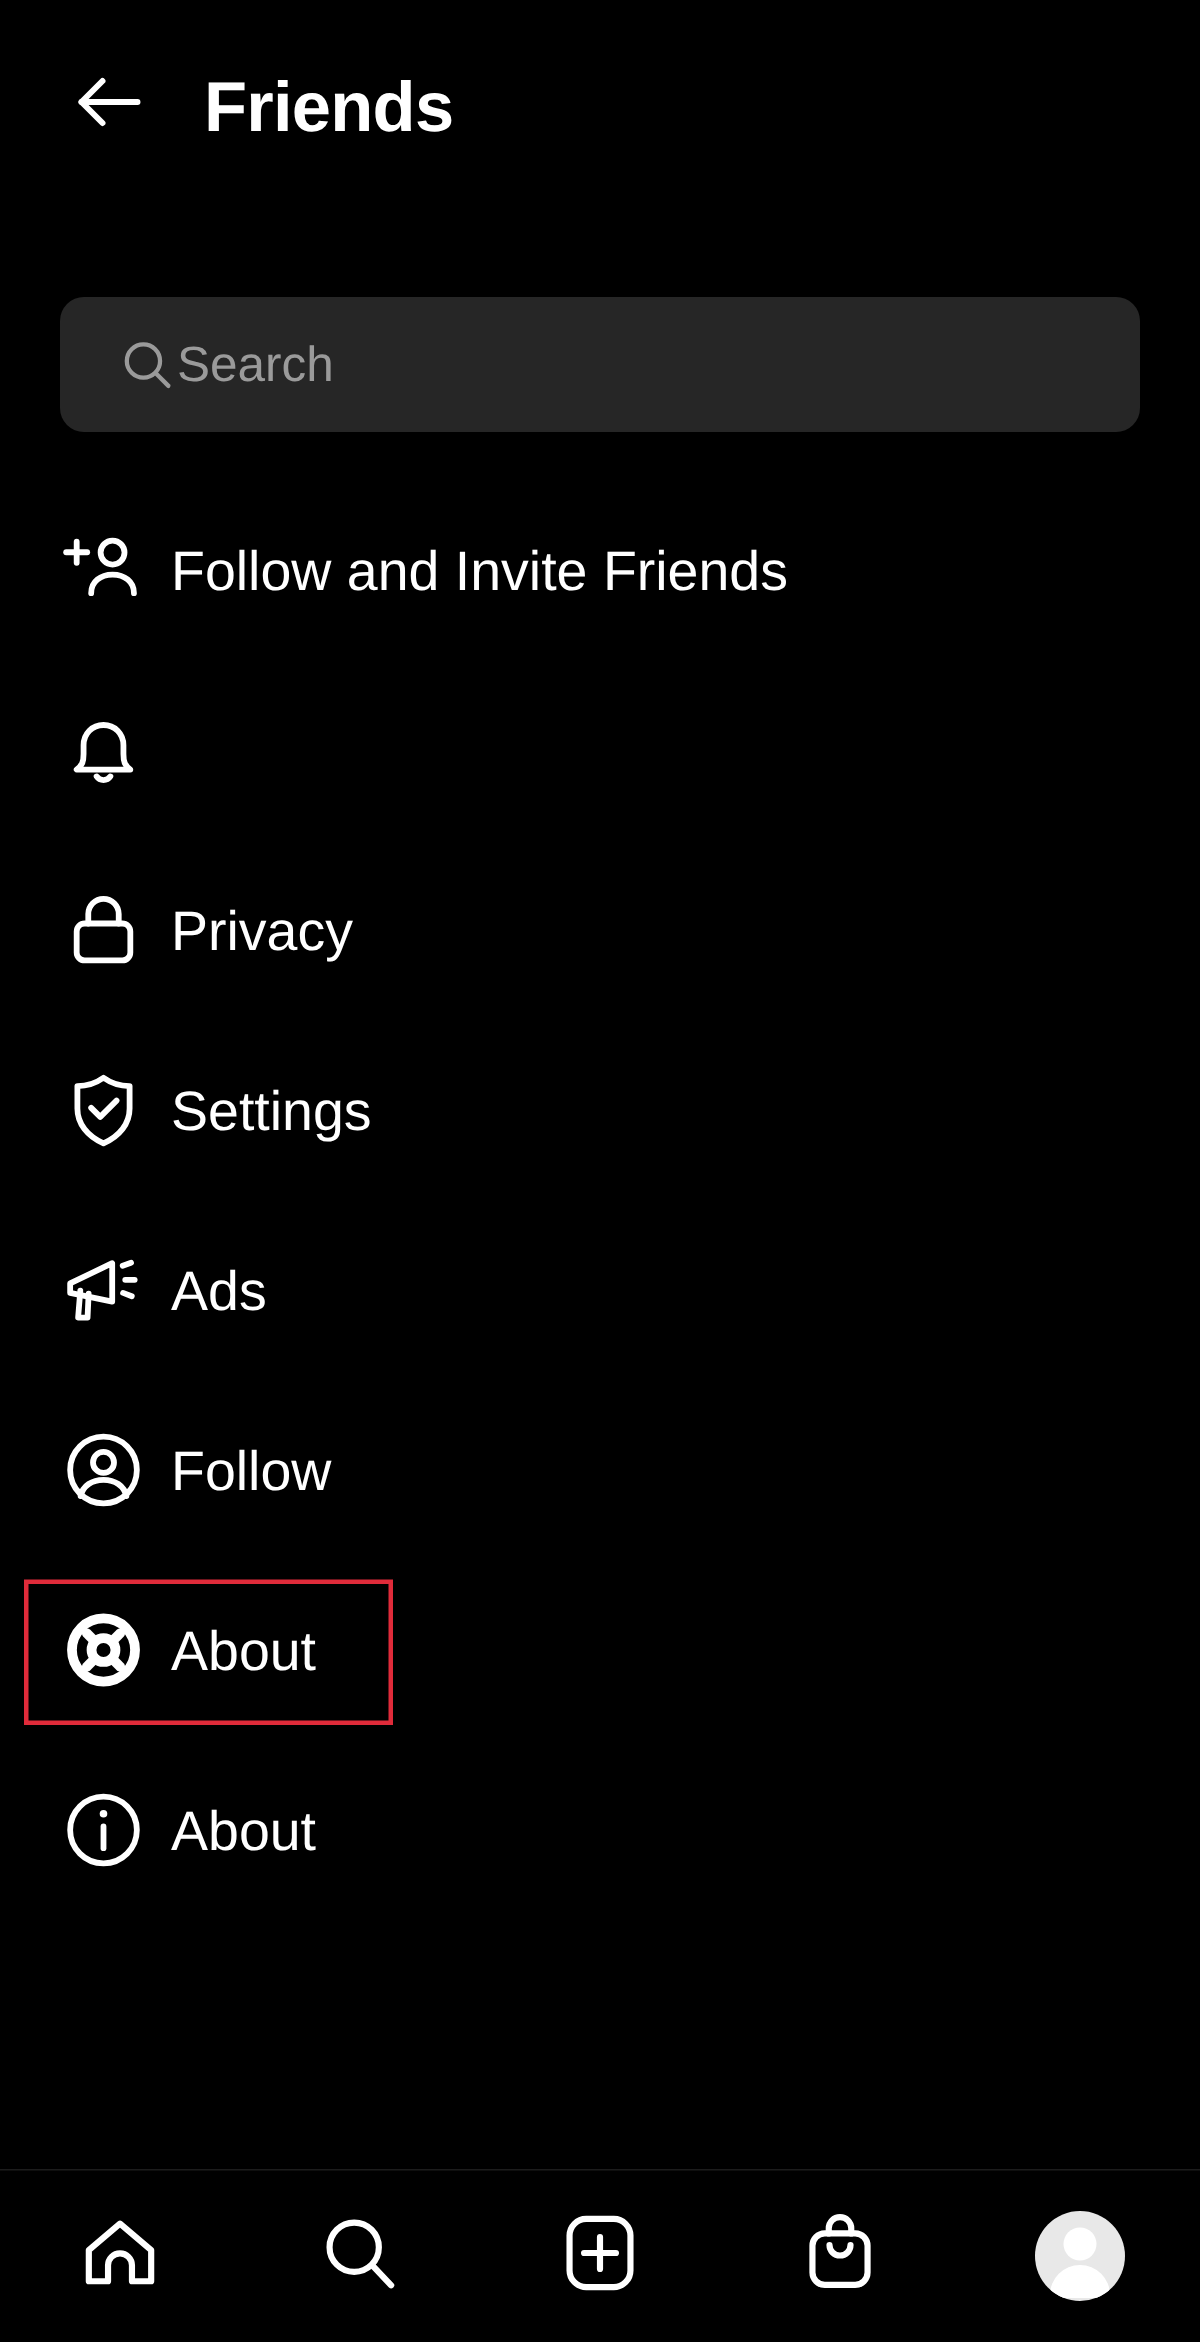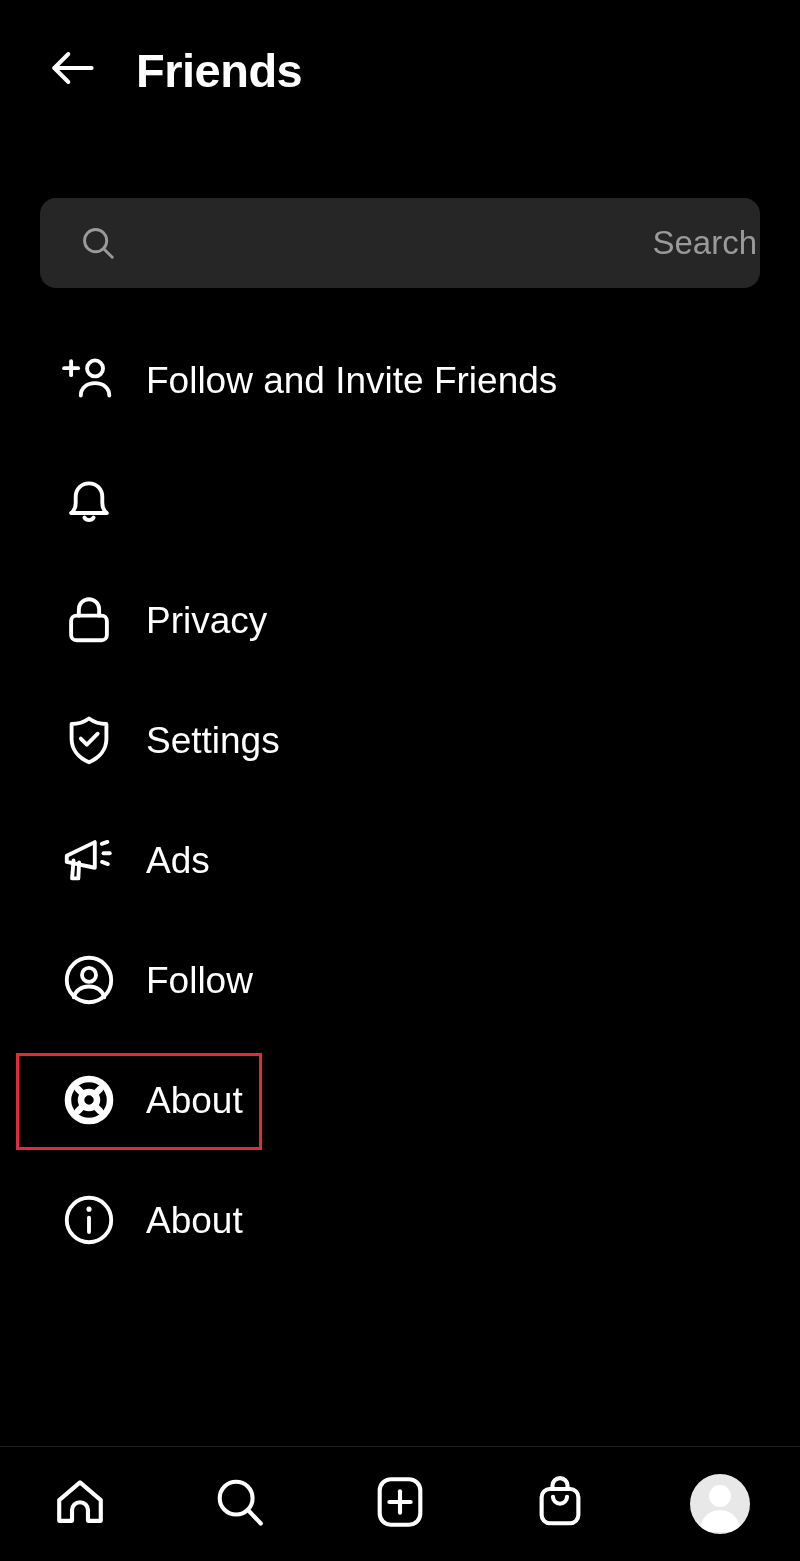--- a/index.html
+++ b/index.html
@@ -64,41 +64,38 @@
     justify-content: center;
   }
   #search-input {
     flex: 1;
     background: transparent;
     border: none;
     outline: none;
     font-family: "Liberation Sans", sans-serif;
     font-size: 33px;
     color: #d8d8d8;
-    margin-left: 20px;
-    padding-right: 3px;
-    text-align: right;
+    padding-right: 20px;
   }
   #search-input::placeholder { color: #9a9a9a; opacity: 1; }
 
   
   #settings-list {
     position: absolute;
     top: 320px;
     left: 0;
     width: 800px;
   }
   .settings-row {
     height: 120px;
     display: flex;
     align-items: center;
-    padding-left: 58px;
+    padding-left: 38px;
     position: relative;
     cursor: pointer;
-    gap: 12px;
   }
   .row-icon {
     width: 62px;
     min-width: 62px;
     height: 62px;
     display: flex;
     align-items: center;
     justify-content: center;
   }
   .row-label {

